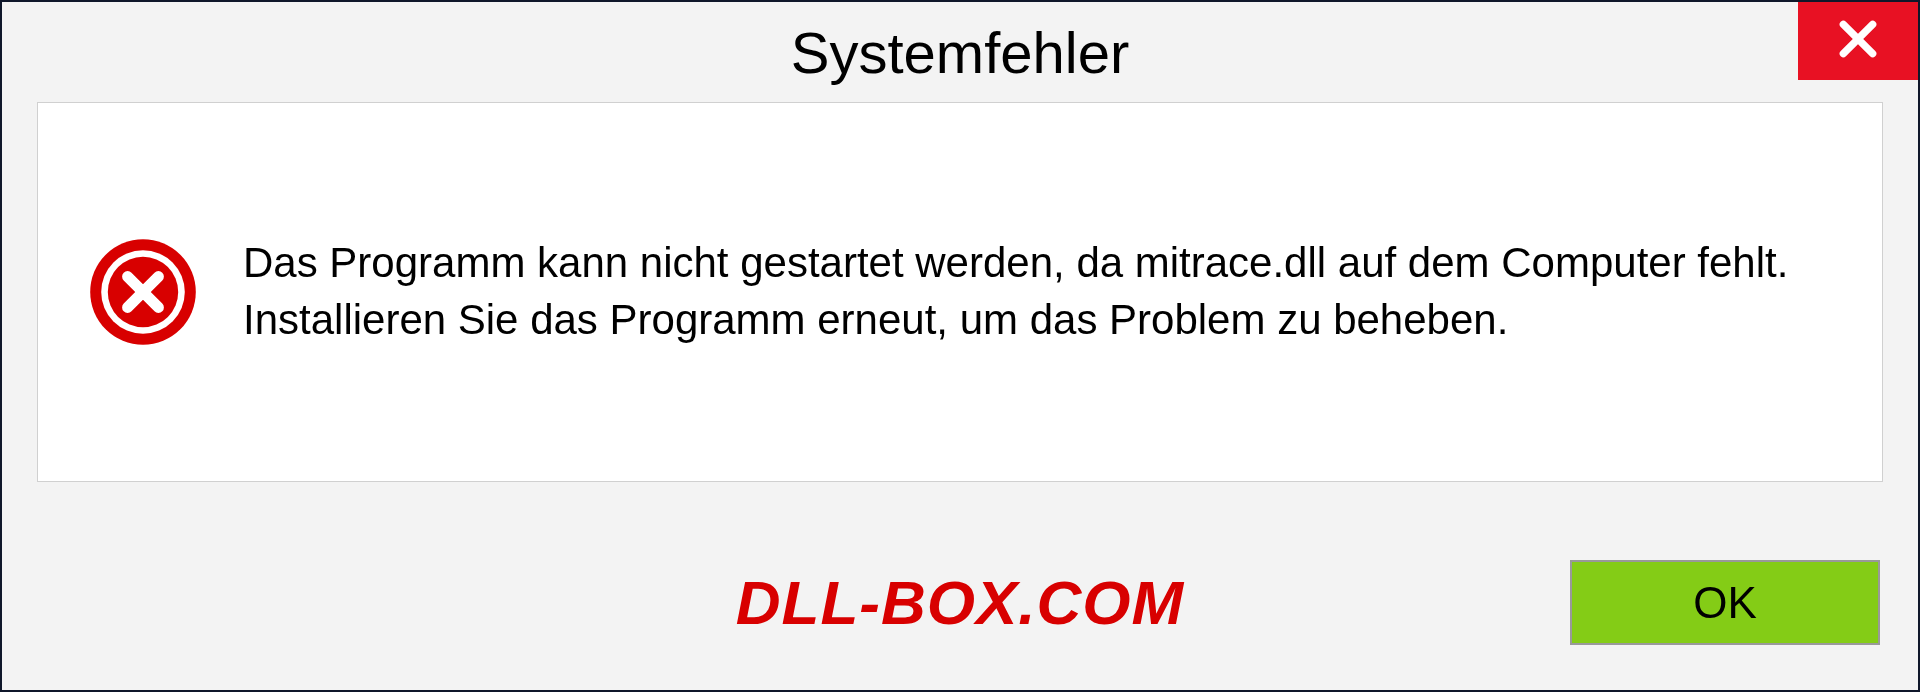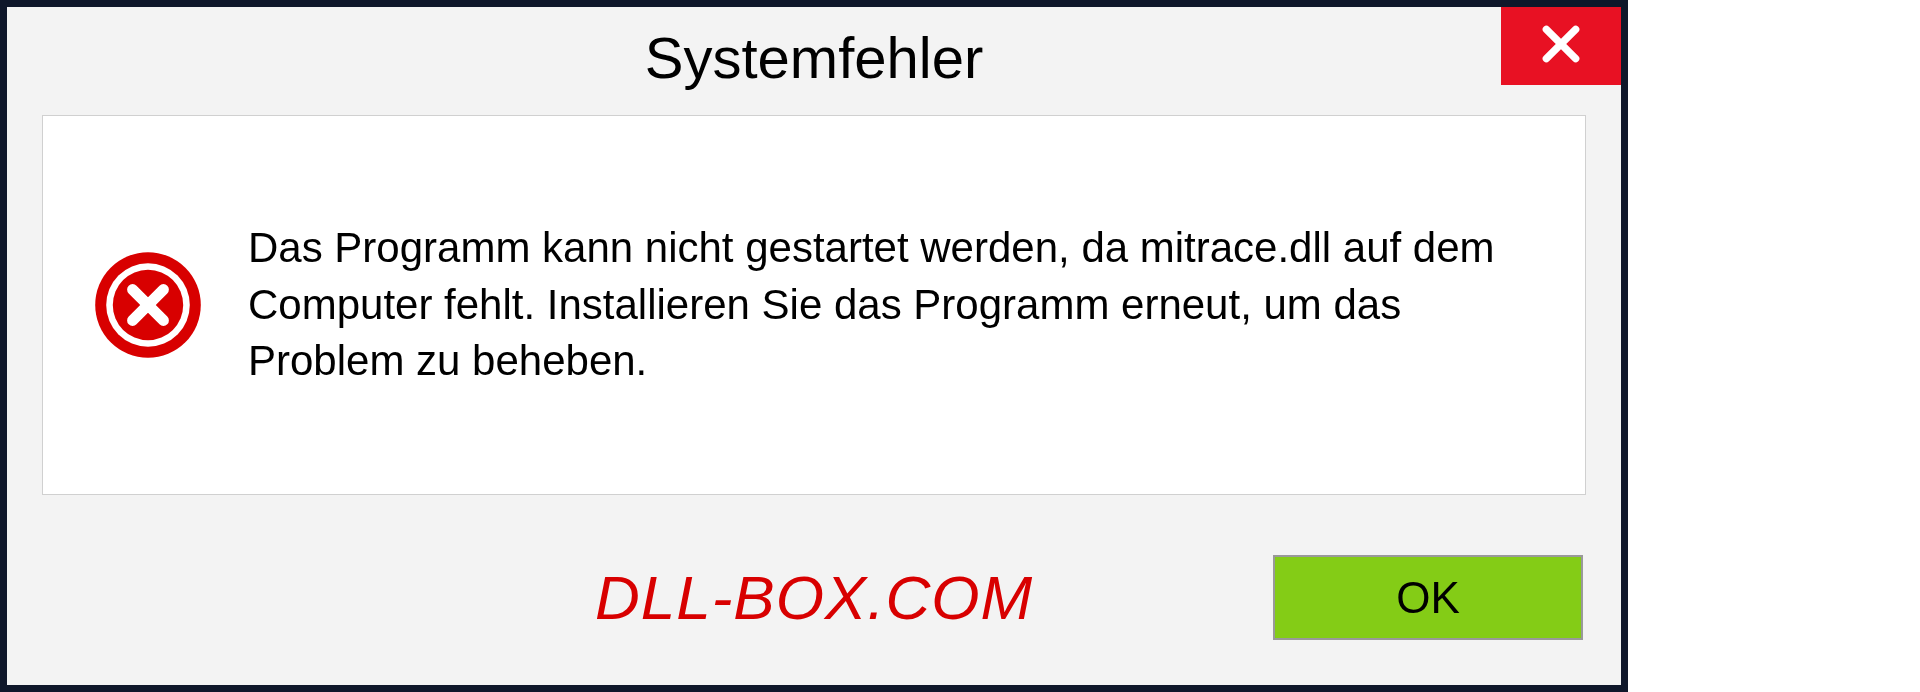--- a/index.html
+++ b/index.html
@@ -8,24 +8,24 @@
       box-sizing: border-box;
     }
     body {
       font-family: "Segoe UI", Tahoma, Arial, sans-serif;
       background: #fff;
       width: 1920px;
       height: 692px;
       overflow: hidden;
     }
     .dialog {
-      width: 1628px;
+      width: 1920px;
       height: 692px;
       background: #f3f3f3;
-      border: 7px solid #0f172a;
+      border: 2px solid #0f172a;
       position: relative;
     }
     .titlebar {
       height: 100px;
       display: flex;
       align-items: center;
       justify-content: center;
       position: relative;
     }
     .title {
@@ -43,21 +43,21 @@
       display: flex;
       align-items: center;
       justify-content: center;
       cursor: pointer;
     }
     .close-btn svg {
       width: 44px;
       height: 44px;
     }
     .content-area {
-      margin: 8px 35px;
+      margin: 0 35px;
       background: #fff;
       border: 1px solid #d0d0d0;
       height: 380px;
       display: flex;
       align-items: center;
       padding: 0 50px;
     }
     .error-icon {
       width: 110px;
       height: 110px;
@@ -86,21 +86,21 @@
       display: flex;
       align-items: center;
       justify-content: flex-end;
       padding: 0 38px;
     }
     .watermark {
       position: absolute;
       left: 50%;
       transform: translateX(-50%);
       font-size: 62px;
-      font-weight: 400;
+      font-weight: 700;
       font-style: italic;
       color: #d80000;
       letter-spacing: 1px;
     }
     .ok-btn {
       width: 310px;
       height: 85px;
       background: #84cc16;
       border: 2px solid #999;
       font-size: 44px;

